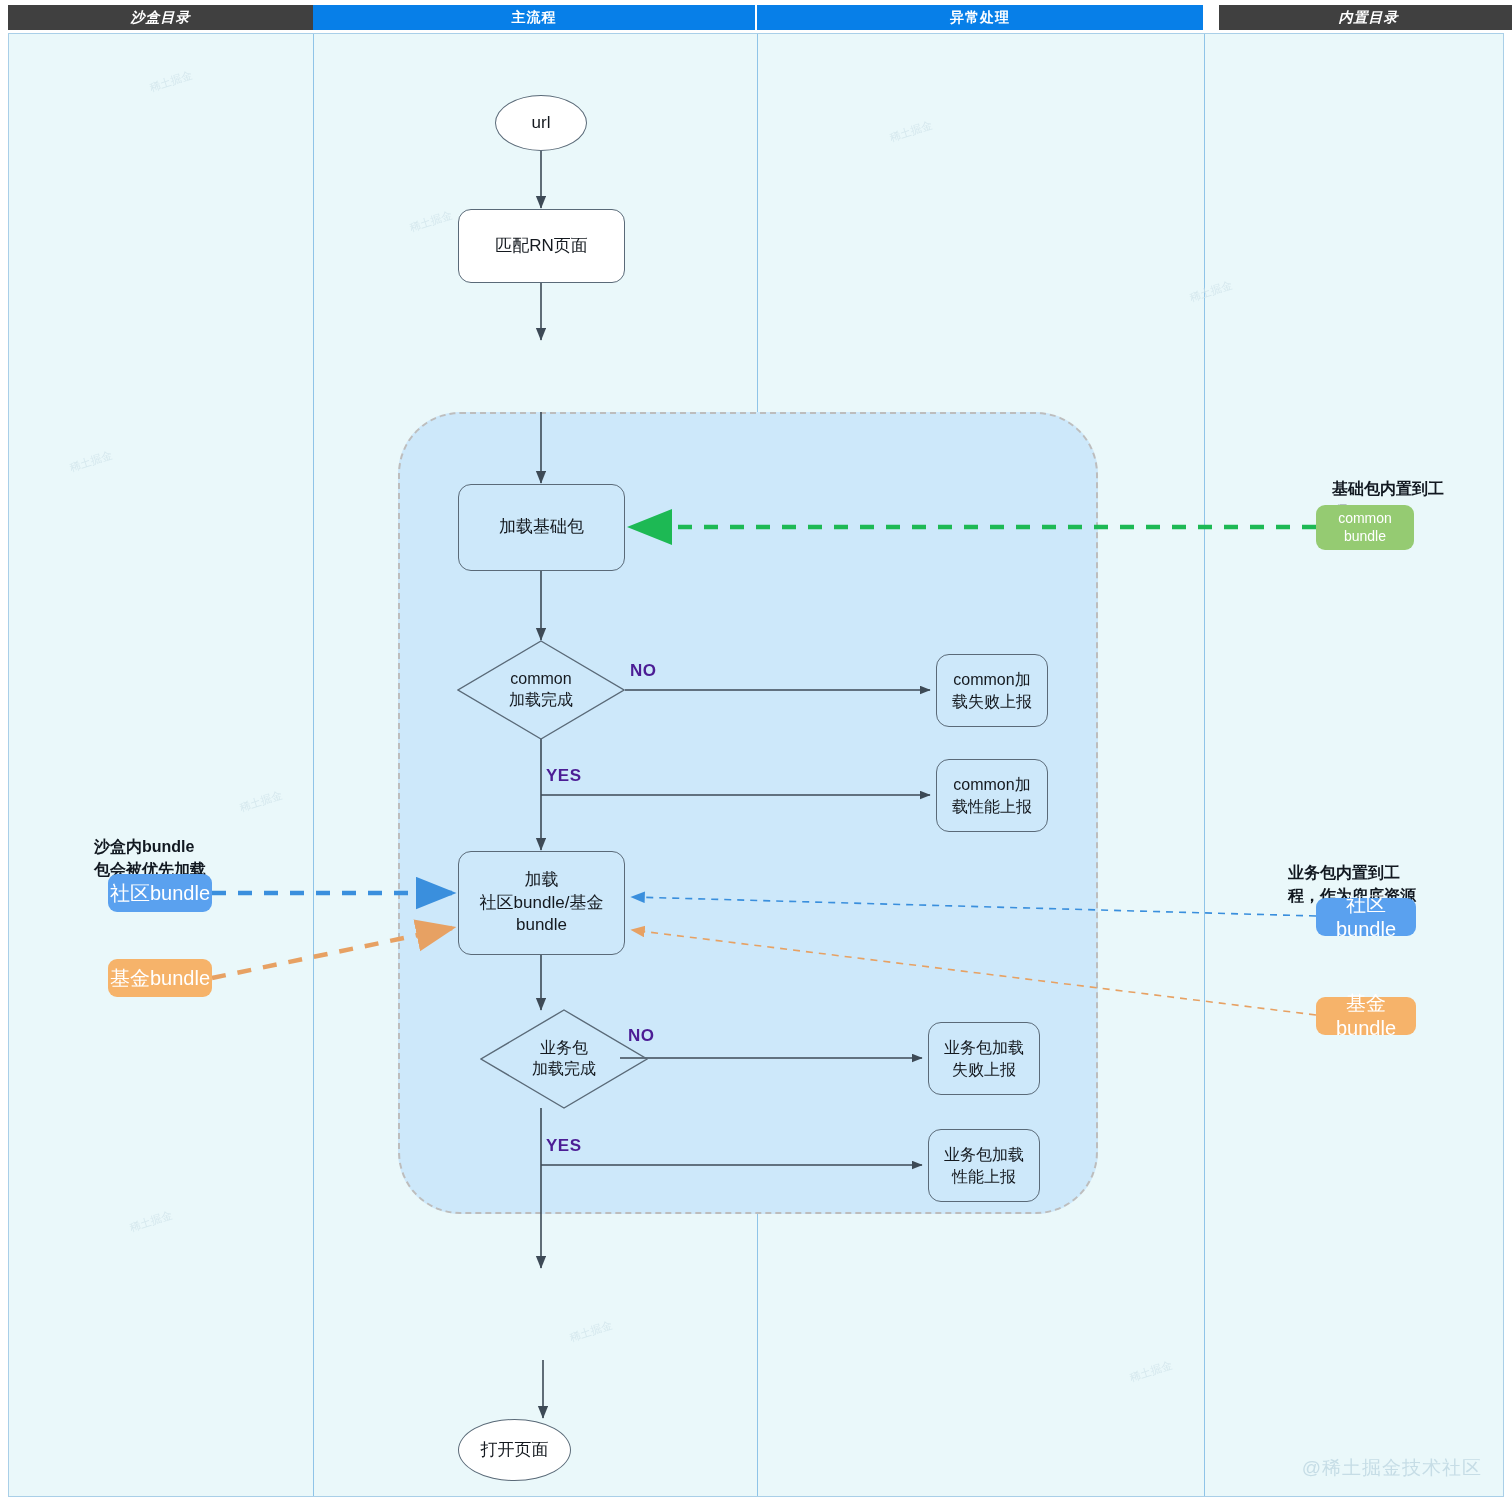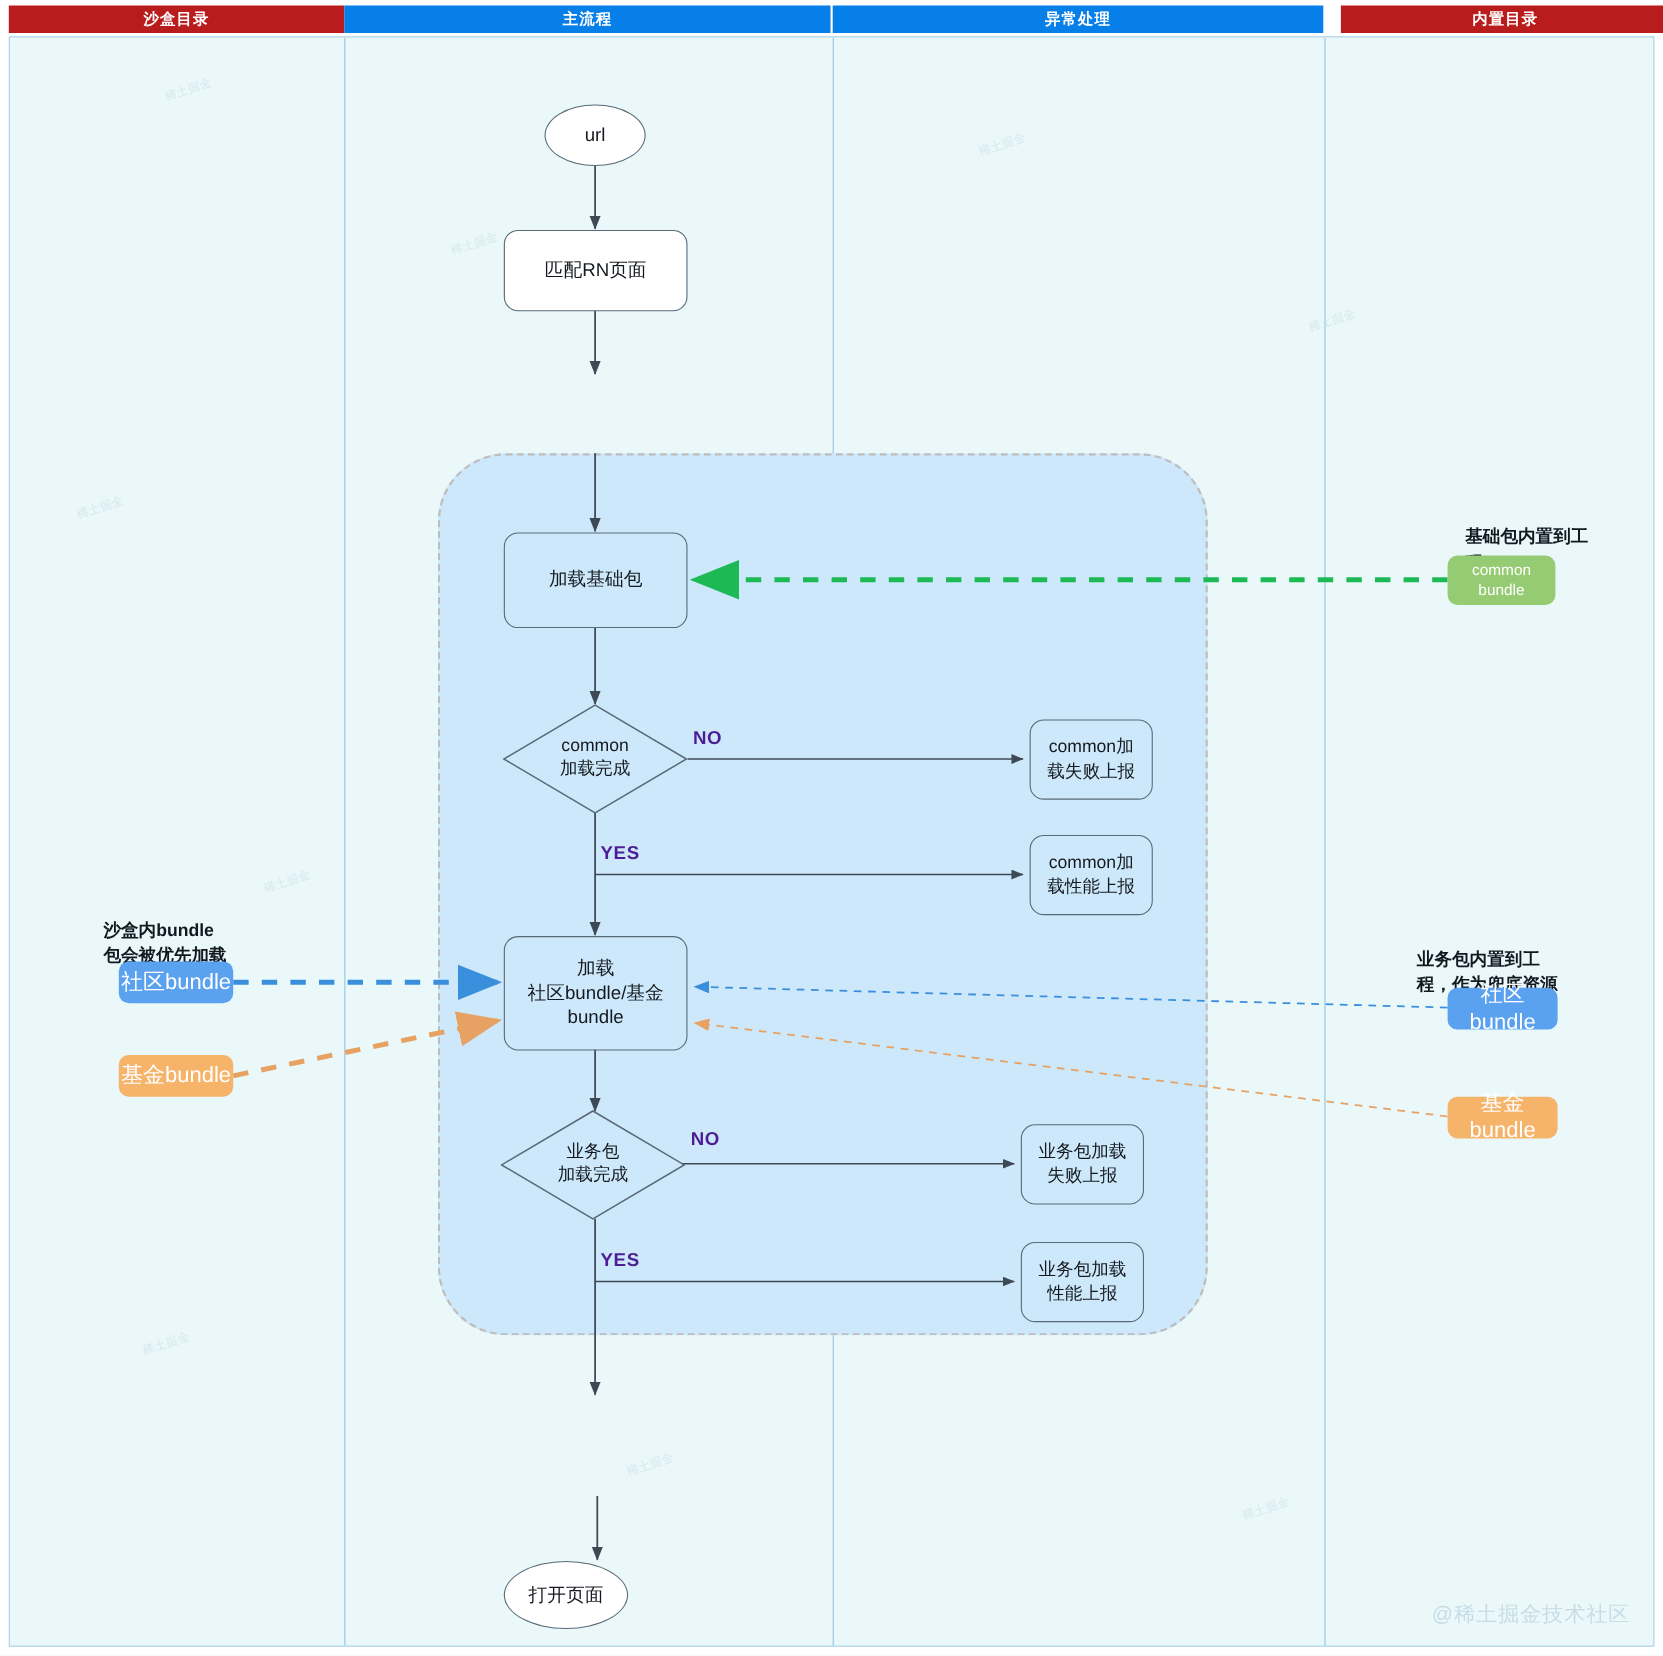--- a/index.html
+++ b/index.html
@@ -10,21 +10,21 @@
     overflow:hidden;
   }
   #stage{position:relative;width:1512px;height:1505px;}
 
   
   .lane-head{
     position:absolute;top:5px;height:25px;
     display:flex;align-items:center;justify-content:center;
     color:#ffffff;font-size:14px;font-weight:bold;letter-spacing:1px;
   }
-  .lane-head.light{background:#b91c1c;}
+  .lane-head.light{background:#404040;font-style:italic;}
   .lane-head.dark{background:#077fe8;}
 
   
   #body{
     position:absolute;left:8px;top:33px;width:1496px;height:1464px;
     background:#eaf8fa;
     border:1px solid #a9cfe8;
     box-sizing:border-box;
     overflow:hidden;
   }
@@ -203,21 +203,21 @@
     <div class="diamond-label">common
 加载完成</div>
   </div>
 
   <div class="node rect clear" style="left:458px;top:851px;width:167px;height:104px;">
     <span>加载
 社区bundle/基金
 bundle</span>
   </div>
 
-  <div class="diamond-wrap" style="left:455px;top:1009px;width:168px;height:100px;">
+  <div class="diamond-wrap" style="left:480px;top:1009px;width:168px;height:100px;">
     <svg width="168" height="100" viewBox="0 0 168 100">
       <polygon points="84,1 167,50 84,99 1,50" fill="none" stroke="#5a6a78" stroke-width="1.4"></polygon>
     </svg>
     <div class="diamond-label">业务包
 加载完成</div>
   </div>
 
 
   <div class="node ellipse" style="left:458px;top:1419px;width:113px;height:62px;">
     <span>打开页面</span>

